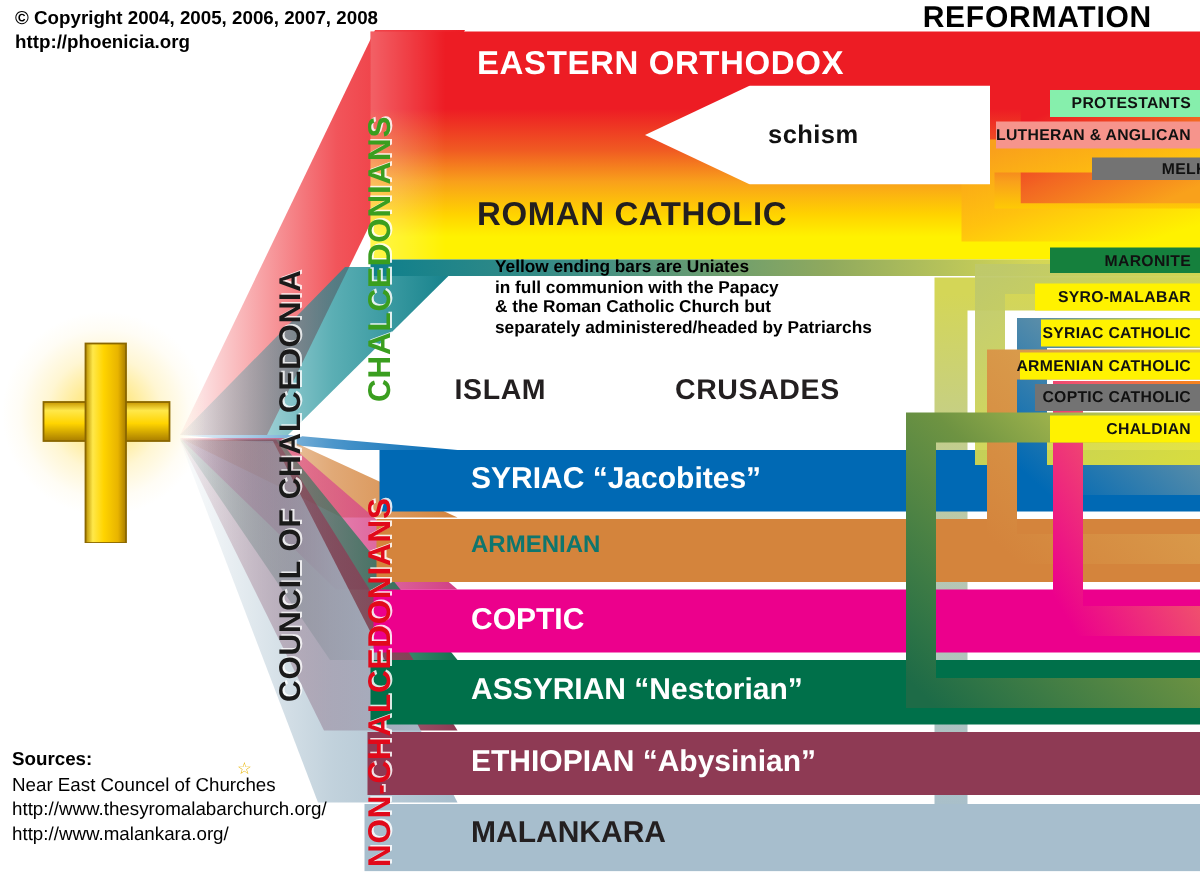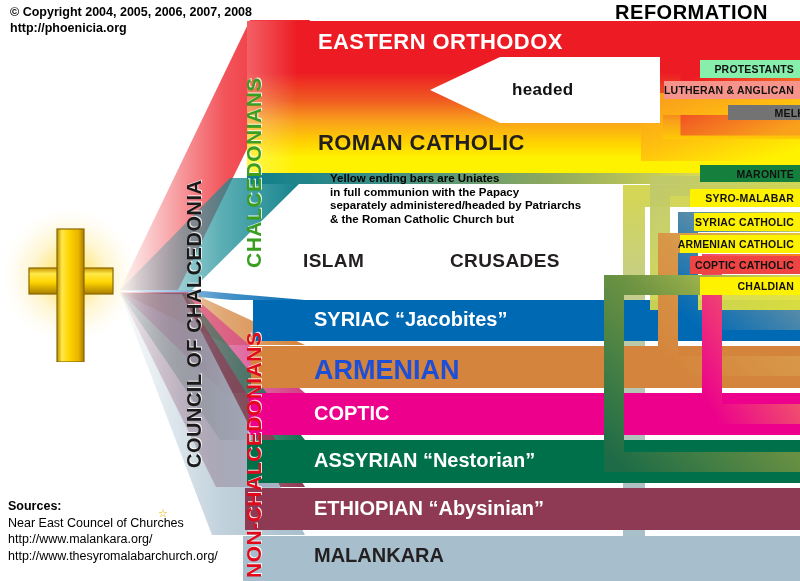--- a/index.html
+++ b/index.html
@@ -271,27 +271,27 @@
   <div class="bar-label" style="left:318px; top:29px; font-size:22px; color:#FFFFFF; letter-spacing:.4px;">EASTERN ORTHODOX</div>
 
   <div class="bar-label" style="left:318px; top:130px; font-size:22px; color:#231F20; letter-spacing:.4px;">ROMAN CATHOLIC</div>
 
   <div class="abs" style="left:247px; top:173px; width:553px; height:11px; z-index:25;
               background: linear-gradient(to right, #0E7F8C 0%, #3E8E85 25%, #8FA95E 55%, #D4D657 80%, #E2E23A 100%);"></div>
 
   <svg id="schism-wrap" class="abs" viewBox="0 0 230 66">
     <path d="M 0 33 L 70 0 L 230 0 L 230 66 L 70 66 Z" fill="#FFFFFF"></path>
   </svg>
-  <div id="schism-text" class="abs">headed</div>
+  <div id="schism-text" class="abs">schism</div>
 
   <div class="abs bar" style="left:253px; top:300px; width:547px; height:41px; background:#0069B4;"></div>
   <div class="bar-label" style="left:314px; top:308px; font-size:20px; color:#FFFFFF;">SYRIAC “Jacobites”</div>
 
   <div class="abs bar" style="left:251px; top:346px; width:549px; height:42px; background:#D4843C;"></div>
-  <div class="bar-label" style="left:314px; top:355px; font-size:27px; color:#1d4ed8;">ARMENIAN</div>
+  <div class="bar-label" style="left:314px; top:355px; font-size:16px; color:#0f766e;">ARMENIAN</div>
 
   <div class="abs bar" style="left:249px; top:393px; width:551px; height:42px; background:#EC008C;"></div>
   <div class="bar-label" style="left:314px; top:402px; font-size:20px; color:#FFFFFF;">COPTIC</div>
 
   <div class="abs bar" style="left:247px; top:440px; width:553px; height:43px; background:#00704A;"></div>
   <div class="bar-label" style="left:314px; top:449px; font-size:20px; color:#FFFFFF;">ASSYRIAN “Nestorian”</div>
 
   <div class="abs bar" style="left:245px; top:488px; width:555px; height:42px; background:#8E3A54;"></div>
   <div class="bar-label" style="left:314px; top:497px; font-size:20px; color:#FFFFFF;">ETHIOPIAN “Abysinian”</div>
 
@@ -372,53 +372,53 @@
   </div>
 
   <div class="abs endbar" style="left:694px; top:213px; width:106px; height:18px; background:#FFF200;">
     <span>SYRIAC CATHOLIC</span>
   </div>
 
   <div class="abs endbar" style="left:680px; top:235px; width:120px; height:18px; background:#FFF200;">
     <span>ARMENIAN CATHOLIC</span>
   </div>
 
-  <div class="abs endbar" style="left:690px; top:256px; width:110px; height:18px; background:#ef4444;">
+  <div class="abs endbar" style="left:690px; top:256px; width:110px; height:18px; background:#737373;">
     <span>COPTIC CATHOLIC</span>
   </div>
 
   <div class="abs endbar" style="left:700px; top:277px; width:100px; height:18px; background:#FFF200;">
     <span>CHALDIAN</span>
   </div>
 
   <div id="reformation" class="abs">REFORMATION</div>
 
   <div id="islam" class="abs">ISLAM</div>
   <div id="crusades" class="abs">CRUSADES</div>
 
   <div id="uniate-note" class="abs">
     <div>Yellow ending bars are Uniates</div>
     <div>in full communion with the Papacy</div>
+    <div>&amp; the Roman Catholic Church but</div>
     <div>separately administered/headed by Patriarchs</div>
-    <div>&amp; the Roman Catholic Church but</div>
   </div>
 
   <div id="lbl-chalcedonians" class="abs vlabel">CHALCEDONIANS</div>
   <div id="lbl-nonchalcedonians" class="abs vlabel">NON-CHALCEDONIANS</div>
   <div id="lbl-council" class="abs vlabel">COUNCIL OF CHALCEDONIA</div>
 
   <div id="copyright" class="abs">
     <div>© Copyright 2004, 2005, 2006, 2007, 2008</div>
     <div>http://phoenicia.org</div>
   </div>
 
   <div class="abs" style="left:158px; top:503px; z-index:41;">
     <span class="star">☆</span>
   </div>
 
   <div id="sources" class="abs">
     <div class="hd">Sources:</div>
     <div>Near East Councel of Churches</div>
+    <div>http://www.thesyromalabarchurch.org/</div>
     <div>http://www.malankara.org/</div>
-    <div>http://www.thesyromalabarchurch.org/</div>
   </div>
 
 </div>
 
 </body></html>

